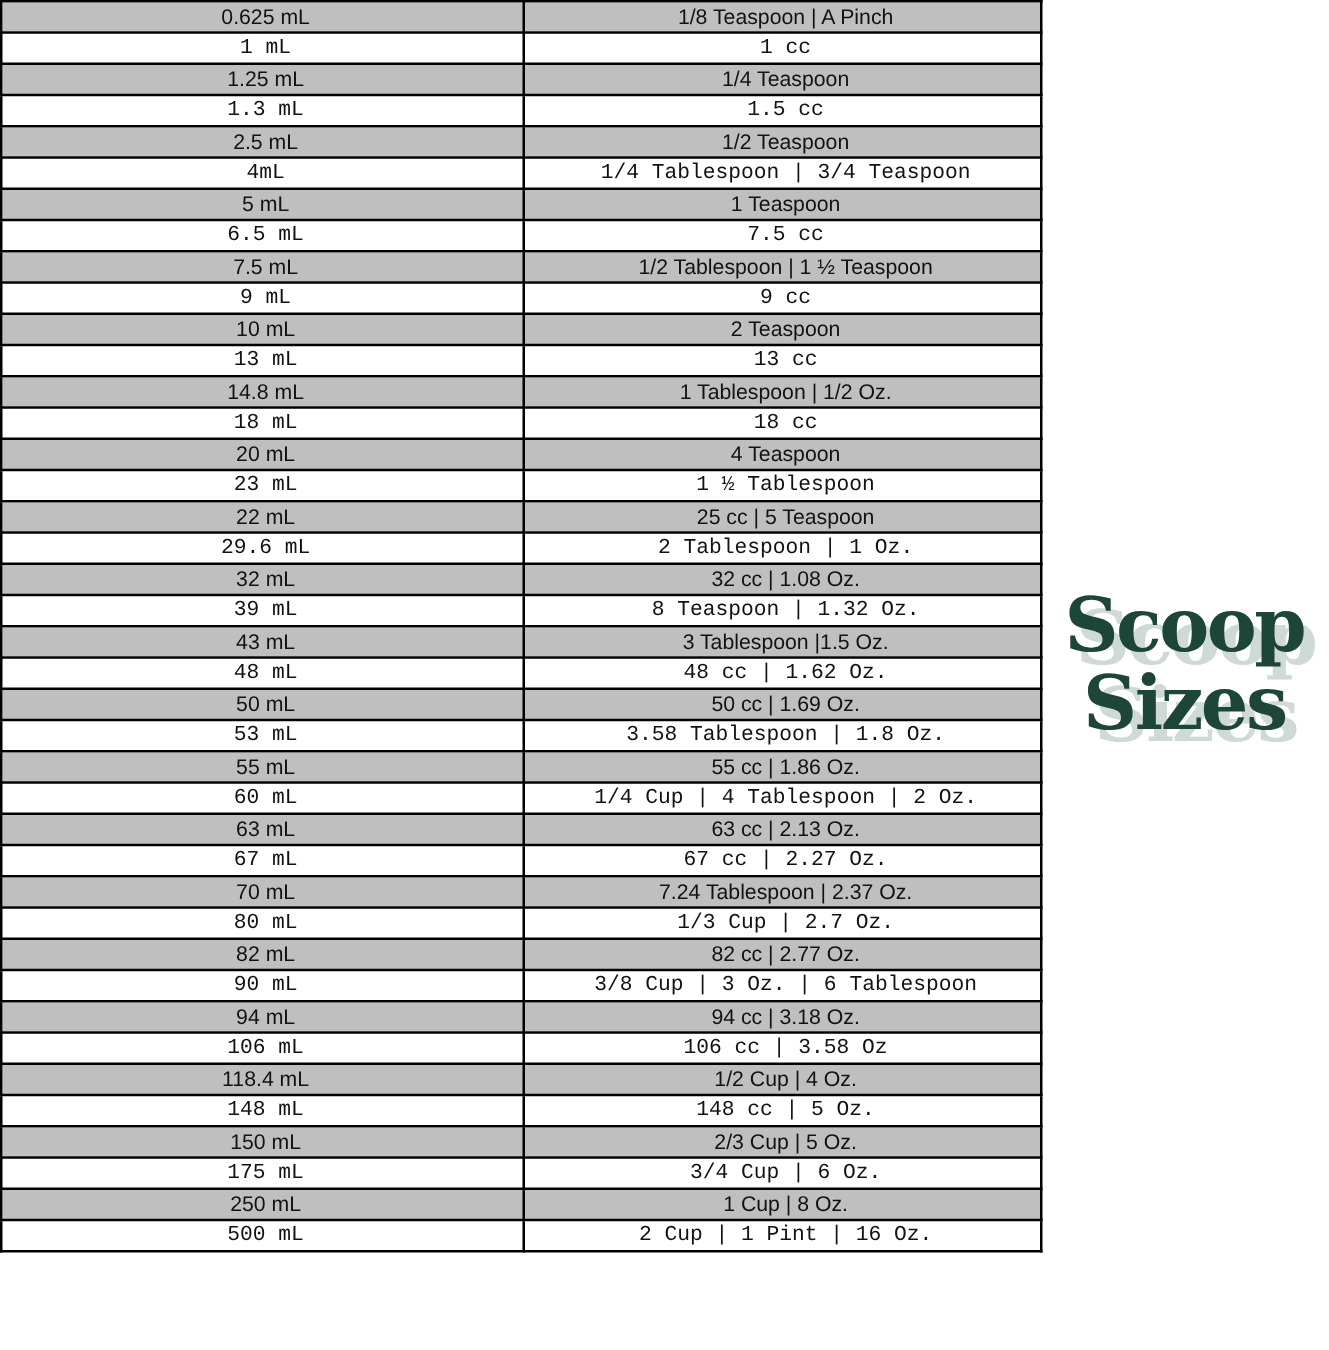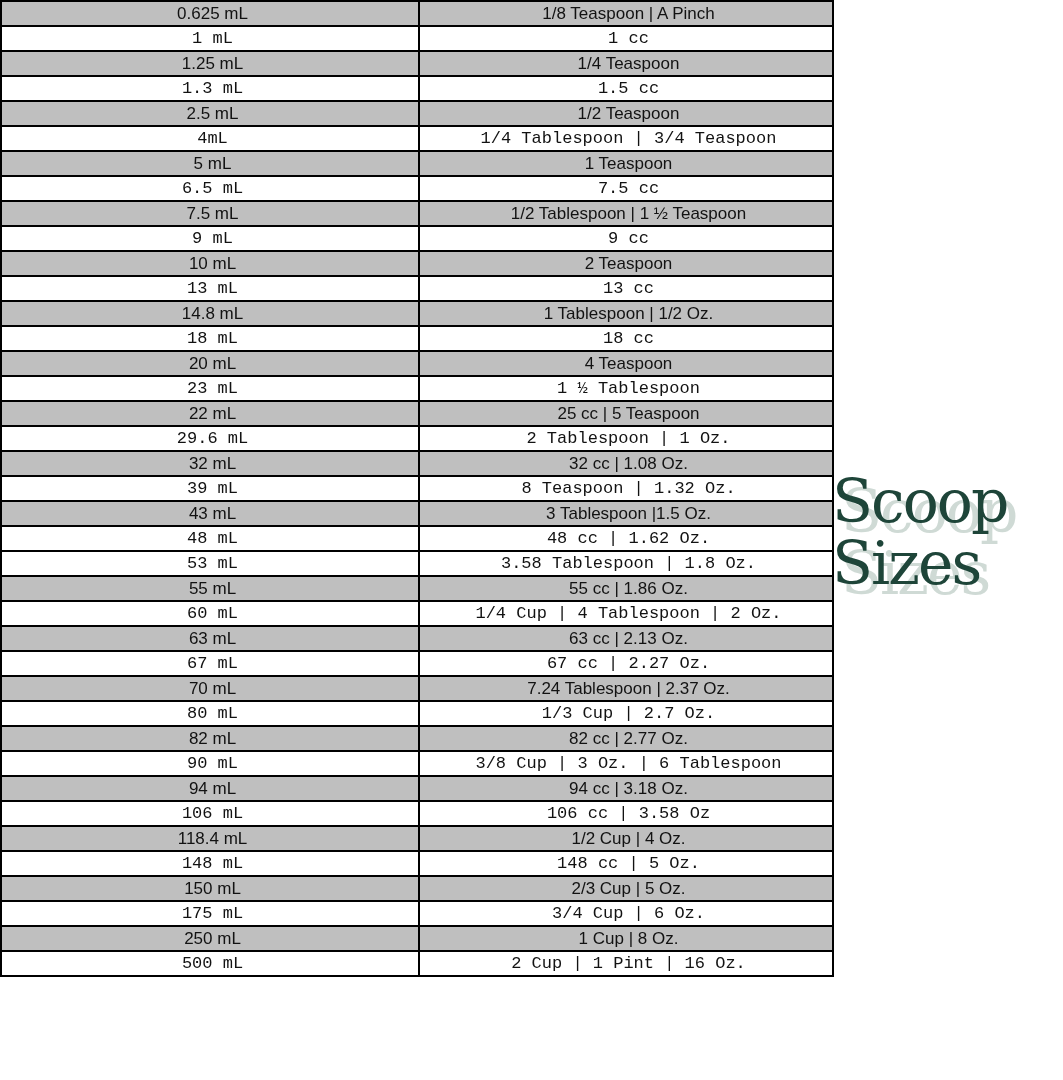--- a/index.html
+++ b/index.html
@@ -39,23 +39,23 @@
     overflow: hidden;
     vertical-align: middle;
   }
   tr.shaded td { background: var(--row-shaded, #bfbfbf); }
   tr.plain  td { background: var(--row-plain, #ffffff); font-family: Liberation Mono, monospace; }
   .logo {
     position: absolute;
     left: 832px;
     top: 470px;
     width: 231px;
-    text-align: left;
+    text-align: center;
     font-family: "DejaVu Serif", serif;
-    font-weight: normal;
+    font-weight: bold;
     font-size: 60px;
     line-height: 62px;
     letter-spacing: -2px;
     color: var(--logo-color, #1e4539);
     text-shadow: 9px 10px 0 var(--logo-shadow, #cfdad5);
     user-select: none;
   }
 </style>
 </head>
 <body>
@@ -148,20 +148,24 @@
           <td>8 Teaspoon | 1.32 Oz.</td>
         </tr>
         <tr class="shaded">
           <td>43 mL</td>
           <td>3 Tablespoon |1.5 Oz.</td>
         </tr>
         <tr class="plain">
           <td>48 mL</td>
           <td>48 cc | 1.62 Oz.</td>
         </tr>
+        <tr class="shaded">
+          <td>50 mL</td>
+          <td>50 cc | 1.69 Oz.</td>
+        </tr>
         <tr class="plain">
           <td>53 mL</td>
           <td>3.58 Tablespoon | 1.8 Oz.</td>
         </tr>
         <tr class="shaded">
           <td>55 mL</td>
           <td>55 cc | 1.86 Oz.</td>
         </tr>
         <tr class="plain">
           <td>60 mL</td>

